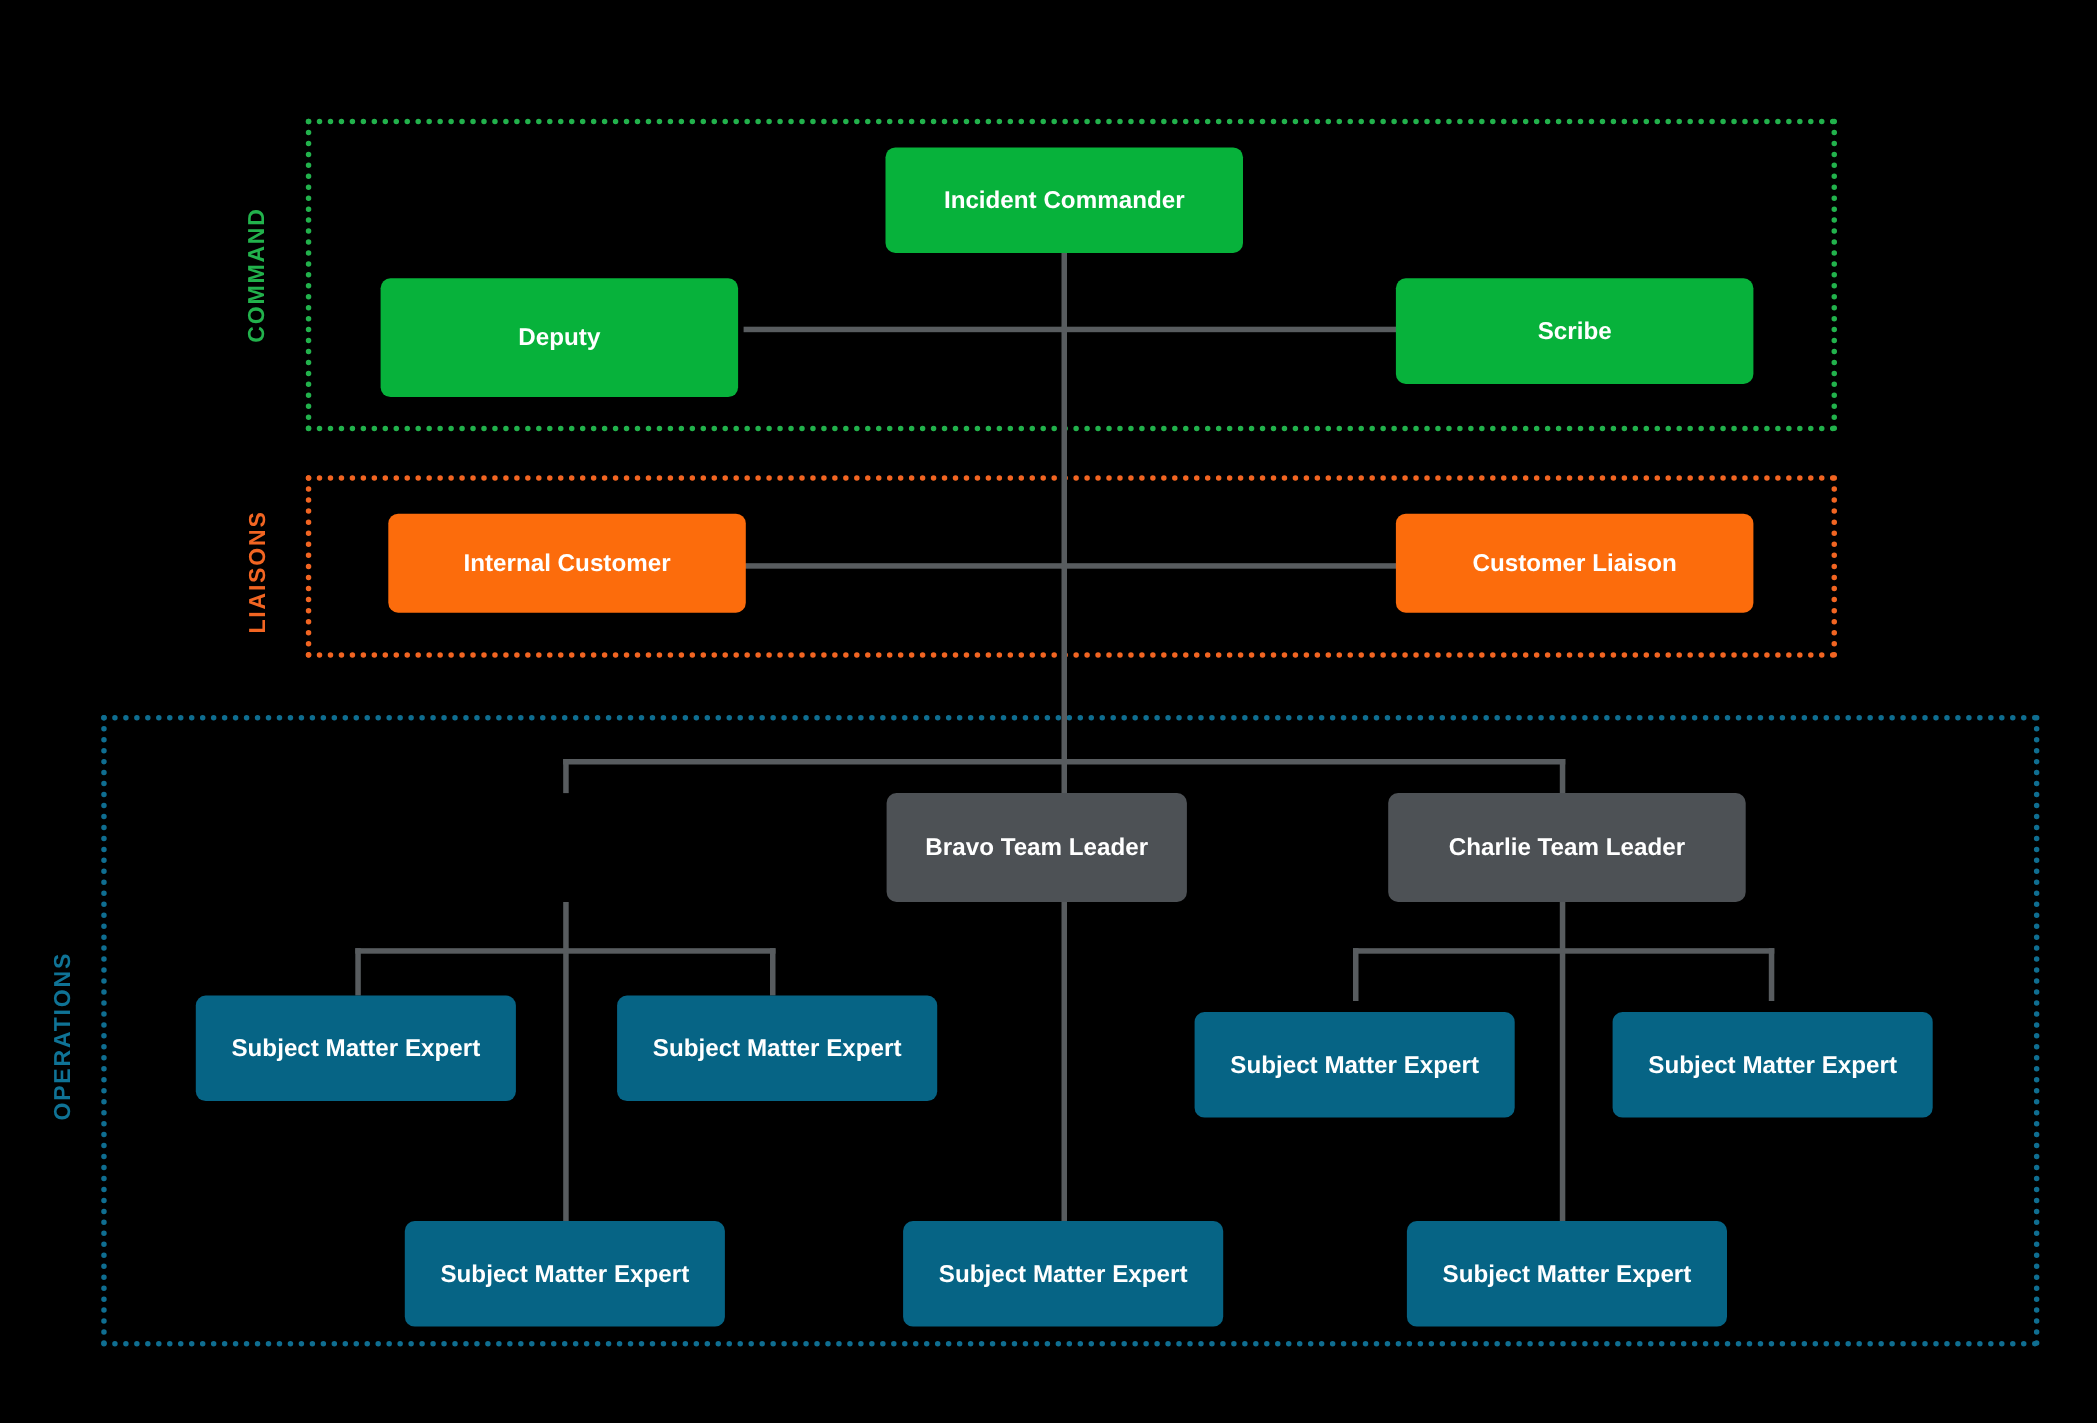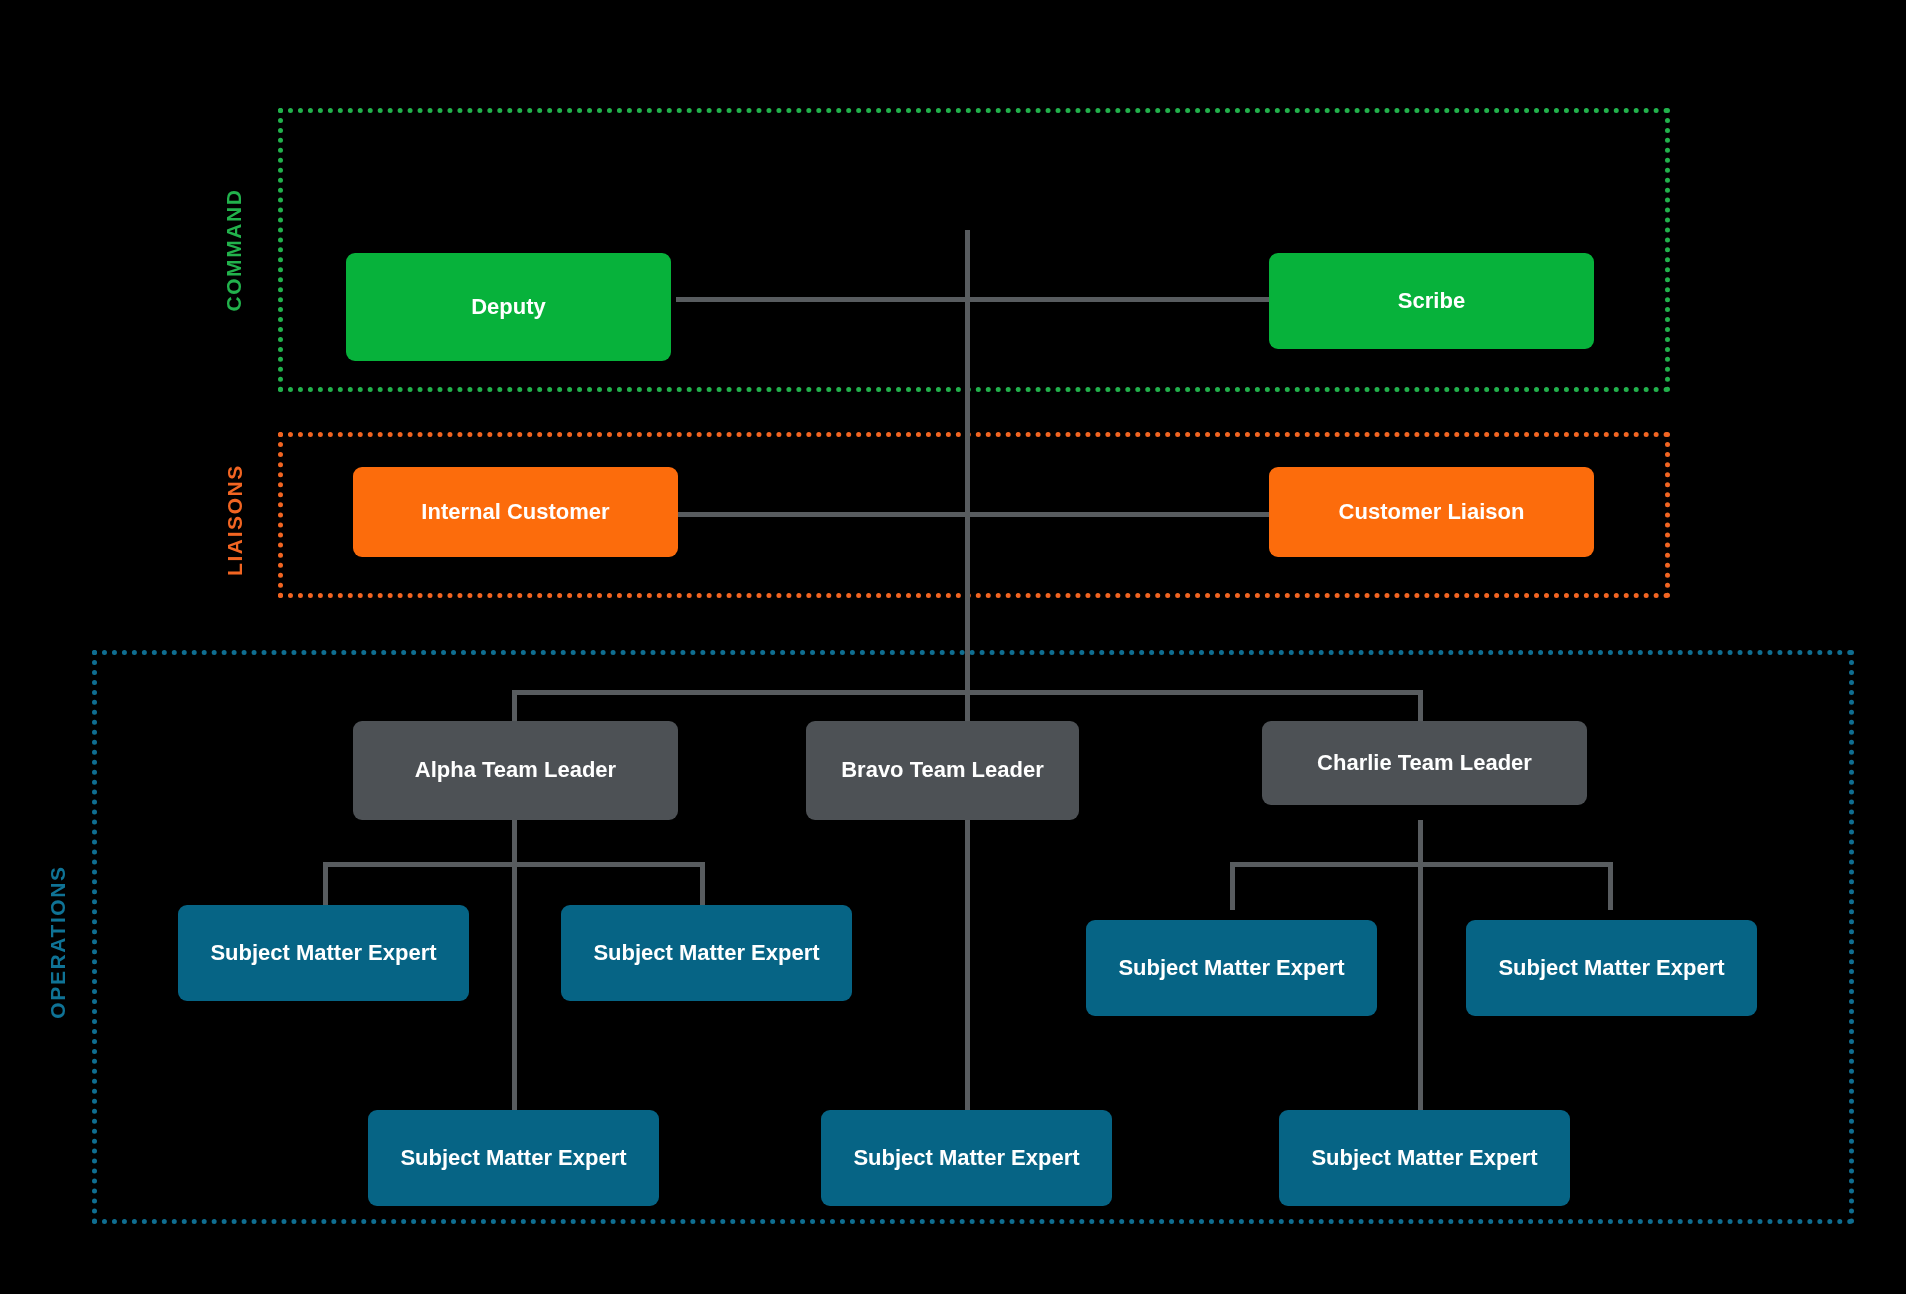--- a/index.html
+++ b/index.html
@@ -110,34 +110,34 @@
   <div class="line line-v" style="left:323px; top:862px; height:43px;"></div>
   <div class="line line-v" style="left:700px; top:862px; height:43px;"></div>
 
   <div class="line line-v" style="left:965px; top:820px; height:290px;"></div>
 
   <div class="line line-v" style="left:1418px; top:820px; height:290px;"></div>
   <div class="line line-h" style="left:1230px; top:862px; width:383px;"></div>
   <div class="line line-v" style="left:1230px; top:862px; height:48px;"></div>
   <div class="line line-v" style="left:1608px; top:862px; height:48px;"></div>
 
+  <div class="node node-command" style="left:805px; top:134px; width:325px; height:96px;">Incident Commander</div>
 
   <div class="node node-command" style="left:346px; top:253px; width:325px; height:108px;">Deputy</div>
 
   <div class="node node-command" style="left:1269px; top:253px; width:325px; height:96px;">Scribe</div>
 
   <div class="node node-liaison" style="left:353px; top:467px; width:325px; height:90px;">Internal Customer</div>
 
   <div class="node node-liaison" style="left:1269px; top:467px; width:325px; height:90px;">Customer Liaison</div>
 
-  <div class="node node-lead" style="left:353px; top:721px; width:325px; height:99px;">Alpha Team Leader</div>
 
   <div class="node node-lead" style="left:806px; top:721px; width:273px; height:99px;">Bravo Team Leader</div>
 
-  <div class="node node-lead" style="left:1262px; top:721px; width:325px; height:84px;">Charlie Team Leader</div>
+  <div class="node node-lead" style="left:1262px; top:721px; width:325px; height:99px;">Charlie Team Leader</div>
 
   <div class="node node-sme" style="left:178px; top:905px; width:291px; height:96px;">Subject Matter Expert</div>
 
   <div class="node node-sme" style="left:561px; top:905px; width:291px; height:96px;">Subject Matter Expert</div>
 
   <div class="node node-sme" style="left:368px; top:1110px; width:291px; height:96px;">Subject Matter Expert</div>
 
   <div class="node node-sme" style="left:821px; top:1110px; width:291px; height:96px;">Subject Matter Expert</div>
 
   <div class="node node-sme" style="left:1086px; top:920px; width:291px; height:96px;">Subject Matter Expert</div>

